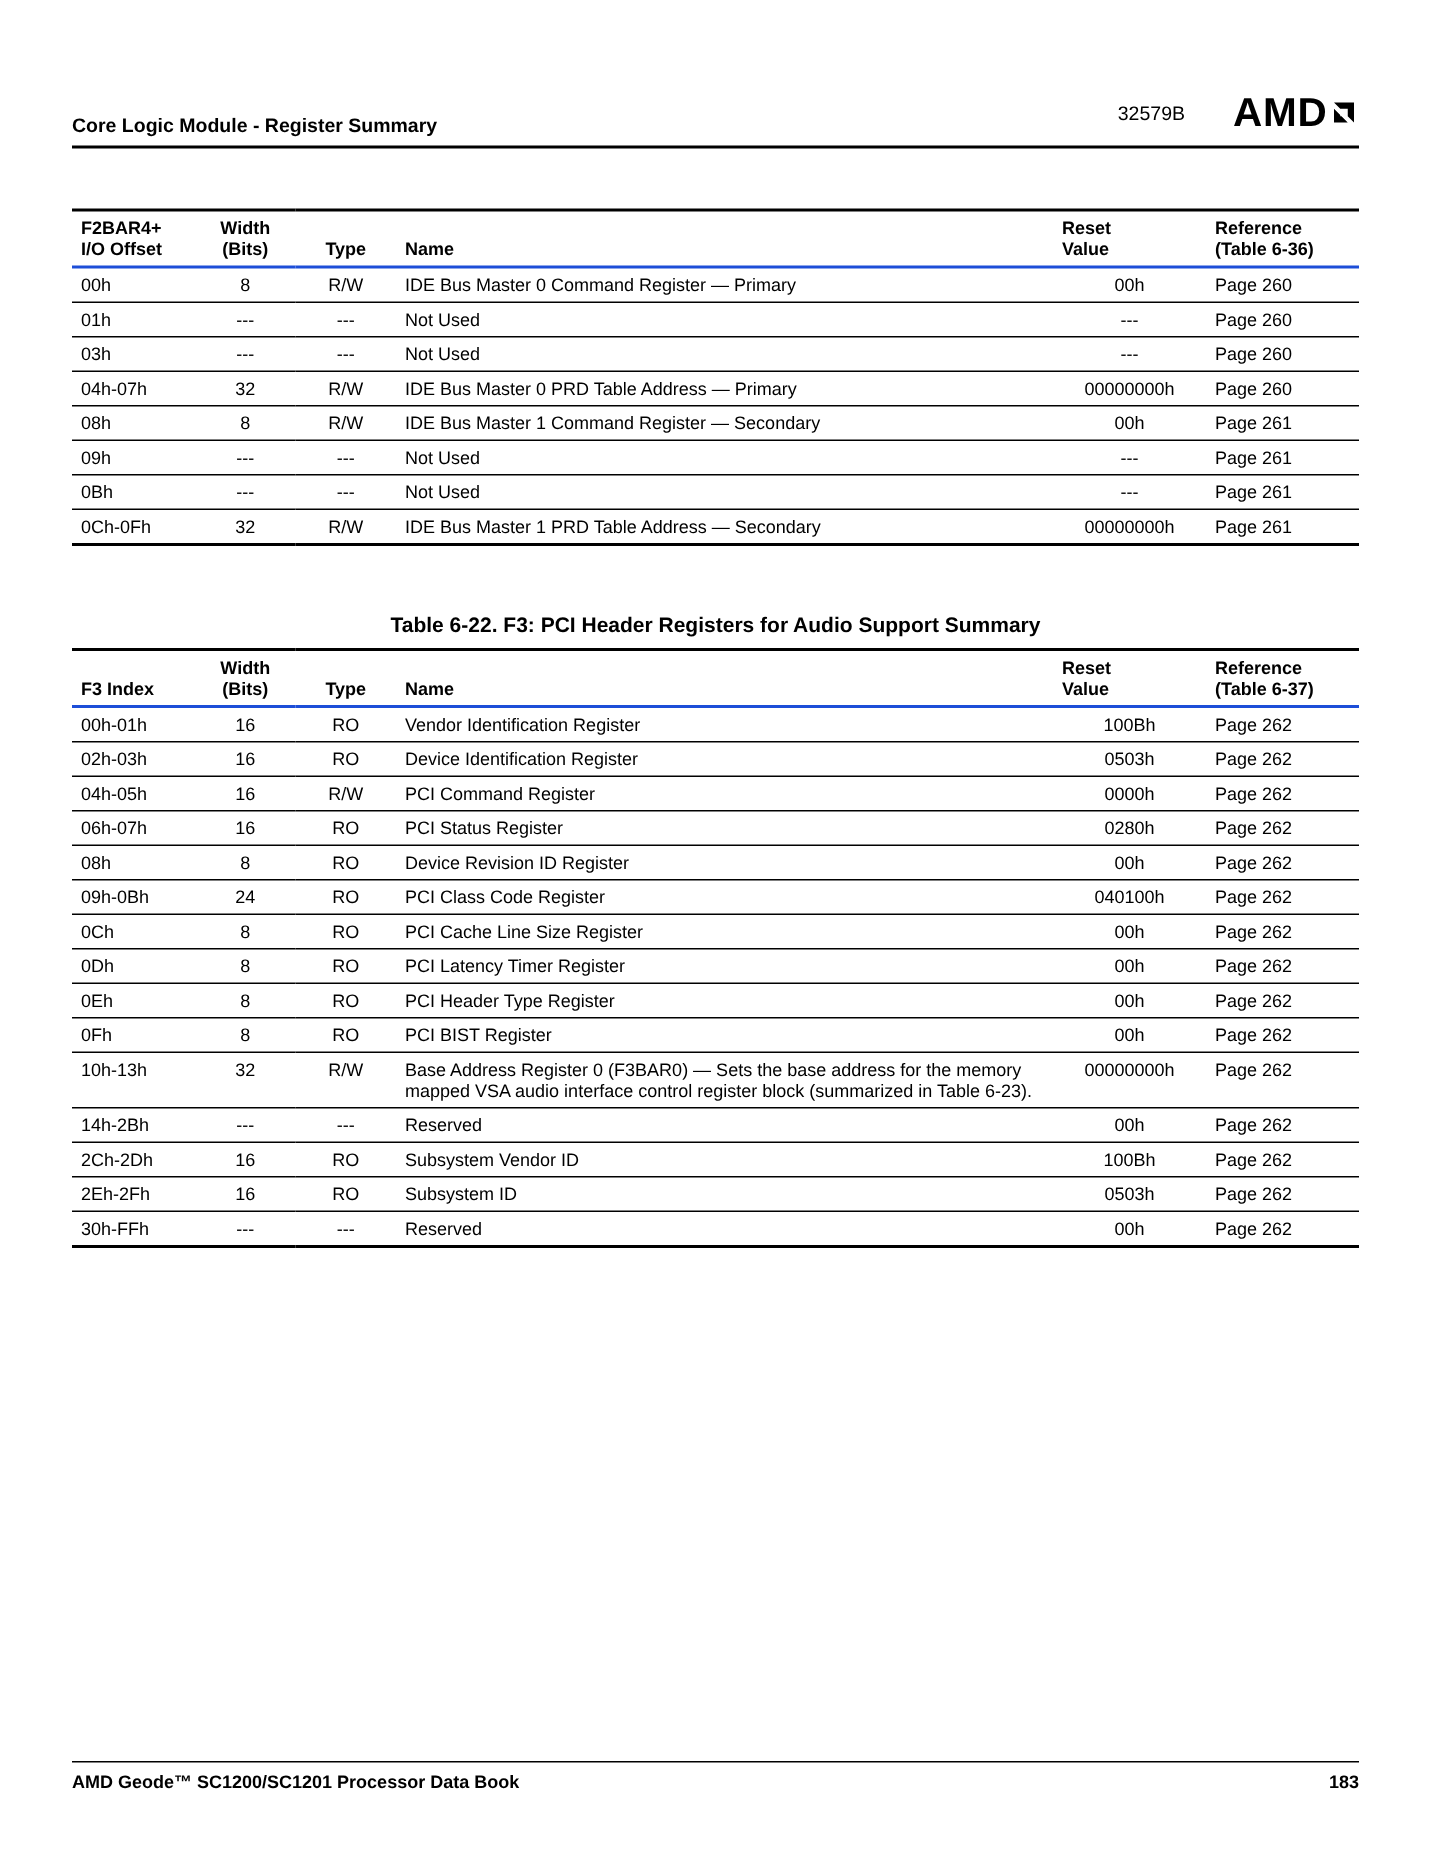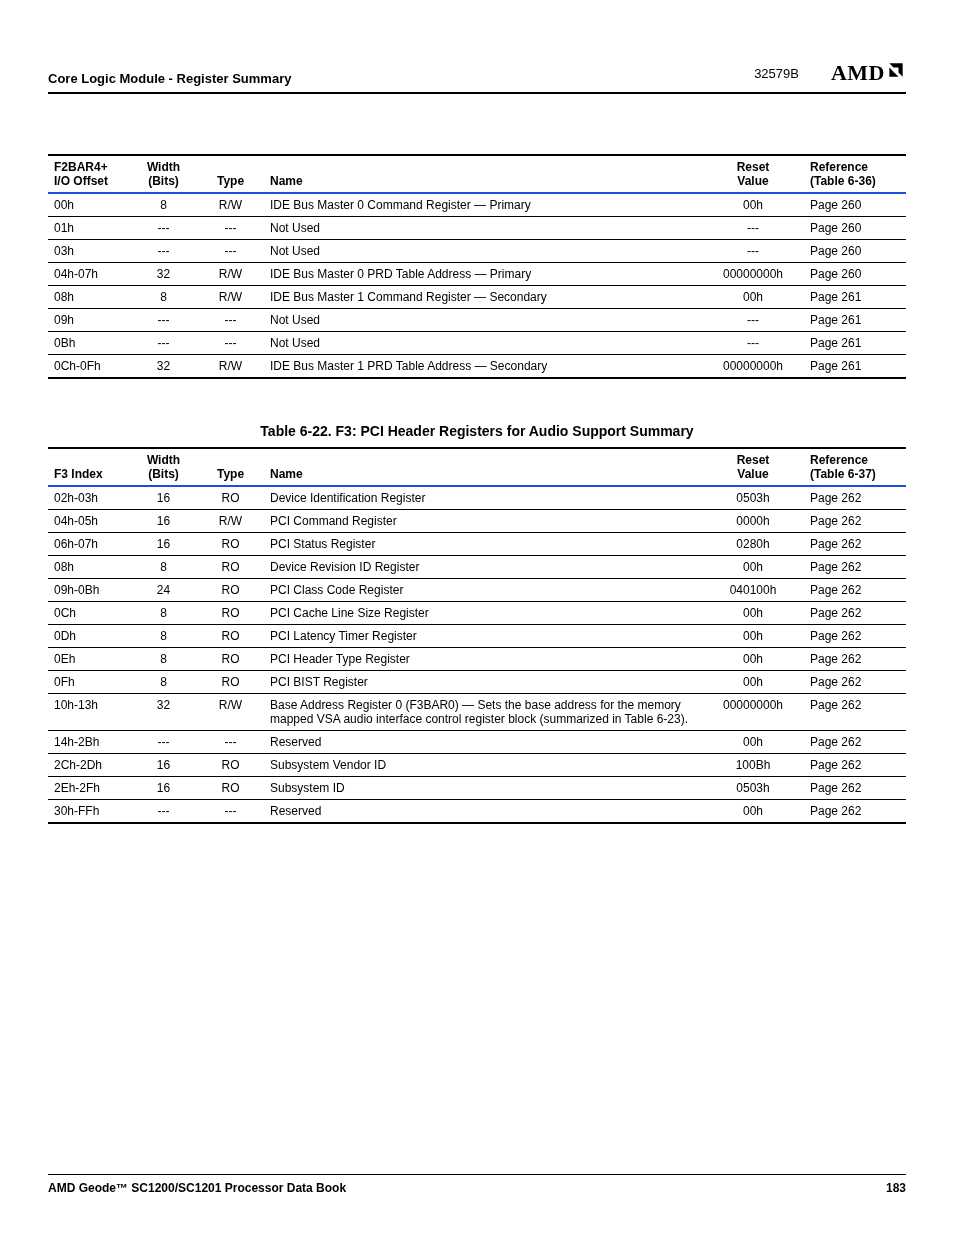--- a/index.html
+++ b/index.html
@@ -16,41 +16,41 @@
     min-height: 1235px;
     display: flex;
     flex-direction: column;
   }
   .topbar {
     display: flex;
     justify-content: space-between;
     align-items: flex-end;
     border-bottom: 2px solid #000;
     padding-bottom: 6px;
-    margin-bottom: 60px;
+    margin-bottom: 40px;
   }
   .topbar-left {
     font-size: 13px;
     font-weight: bold;
   }
   .topbar-right {
     display: flex;
     align-items: center;
     gap: 32px;
   }
   .docnum {
     font-size: 13px;
   }
   .logo {
-    font-family: Liberation Serif, serif;
+    font-family: Liberation Sans, sans-serif;
     font-weight: 900;
-    font-size: 22px;
+    font-size: 27px;
     letter-spacing: 0.5px;
     display: flex;
-    align-items: flex-start;
+    align-items: flex-end;
   }
   .logo-arrow {
     font-size: 22px;
     margin-left: 1px;
   }
   .table-caption {
     text-align: center;
     font-weight: bold;
     font-size: 14px;
     margin-bottom: 8px;
@@ -76,21 +76,21 @@
     border-bottom: 2px solid #1d4ed8;
     vertical-align: bottom;
   }
   tbody tr:last-child td {
     border-bottom: 2px solid #000;
   }
   .col-offset { width: 70px; }
   .col-width  { width: 55px; text-align: center;}
   .col-type   { width: 55px; text-align: center; margin-top: 10px;}
   .col-name   { }
-  .col-reset  { width: 90px; text-align: center;}
+  .col-reset  { width: 90px; text-align: left;}
   .col-ref    { width: 90px; text-align: left;}
   td.center { text-align: center; }
   .spacer { flex: 1; }
   .footer {
     display: flex;
     justify-content: space-between;
     border-top: 1px solid #000;
     padding-top: 6px;
     font-size: 12px;
     font-weight: bold;
@@ -212,20 +212,28 @@
         <th class="col-type"><span>Type</span></th>
         <th class="col-name"><span>Name</span></th>
         <th class="col-reset"><span style="white-space:pre-line;">Reset
 Value</span></th>
         <th class="col-ref"><span style="white-space:pre-line;">Reference
 (Table 6-37)</span></th>
       </tr>
     </thead>
     <tbody id="tbody2">
         <tr>
+          <td class="col-offset">00h-01h</td>
+          <td class="col-width center">16</td>
+          <td class="col-type center">RO</td>
+          <td class="col-name">Vendor Identification Register</td>
+          <td class="col-reset center">100Bh</td>
+          <td class="col-ref">Page 262</td>
+        </tr>
+        <tr>
           <td class="col-offset">02h-03h</td>
           <td class="col-width center">16</td>
           <td class="col-type center">RO</td>
           <td class="col-name">Device Identification Register</td>
           <td class="col-reset center">0503h</td>
           <td class="col-ref">Page 262</td>
         </tr>
         <tr>
           <td class="col-offset">04h-05h</td>
           <td class="col-width center">16</td>

